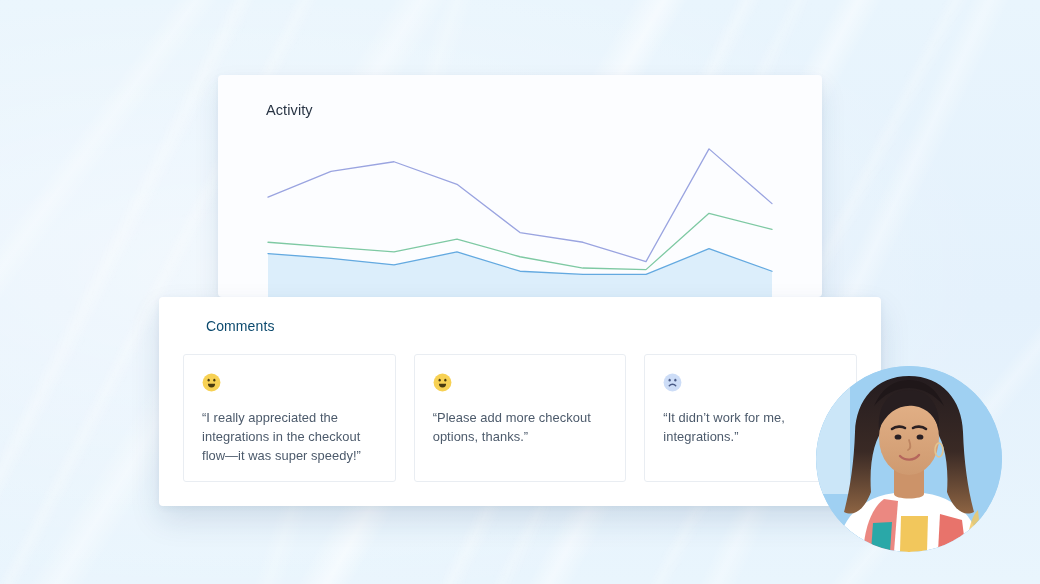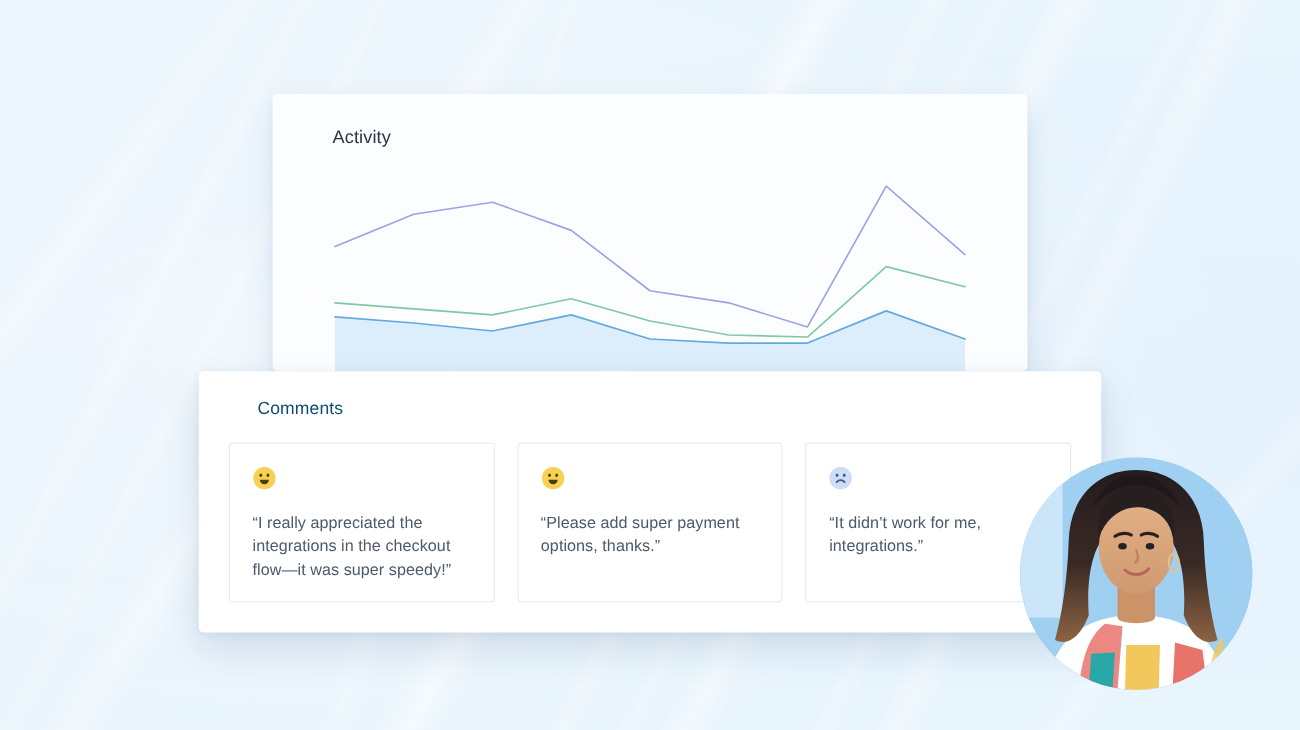--- a/index.html
+++ b/index.html
@@ -172,21 +172,21 @@
           </svg>
           <div class="comment-text">“I really appreciated the integrations in the checkout flow—it was super speedy!”</div>
         </div>
         <div class="comment-card">
           <svg class="comment-emoji" viewBox="0 0 20 20">
             <circle cx="10" cy="10" r="9.4" fill="#f7d154"></circle>
             <ellipse cx="7" cy="7.6" rx="1.15" ry="1.45" fill="#4a3b10"></ellipse>
             <ellipse cx="13" cy="7.6" rx="1.15" ry="1.45" fill="#4a3b10"></ellipse>
             <path d="M6.2 11.4 h7.6 a3.8 3.8 0 0 1 -7.6 0 Z" fill="#4a3b10"></path>
           </svg>
-          <div class="comment-text">“Please add super payment options, thanks.”</div>
+          <div class="comment-text">“Please add more checkout options, thanks.”</div>
         </div>
         <div class="comment-card">
           <svg class="comment-emoji" viewBox="0 0 20 20">
             <circle cx="10" cy="10" r="9.4" fill="#cdddf7"></circle>
             <ellipse cx="7" cy="7.6" rx="1.15" ry="1.45" fill="#4a5b86"></ellipse>
             <ellipse cx="13" cy="7.6" rx="1.15" ry="1.45" fill="#4a5b86"></ellipse>
             <path d="M6.6 13.4 C8.4 11.2 11.6 11.2 13.4 13.4" stroke="#4a5b86" stroke-width="1.5" fill="none" stroke-linecap="round"></path>
           </svg>
           <div class="comment-text">“It didn’t work for me, integrations.”</div>
         </div>

